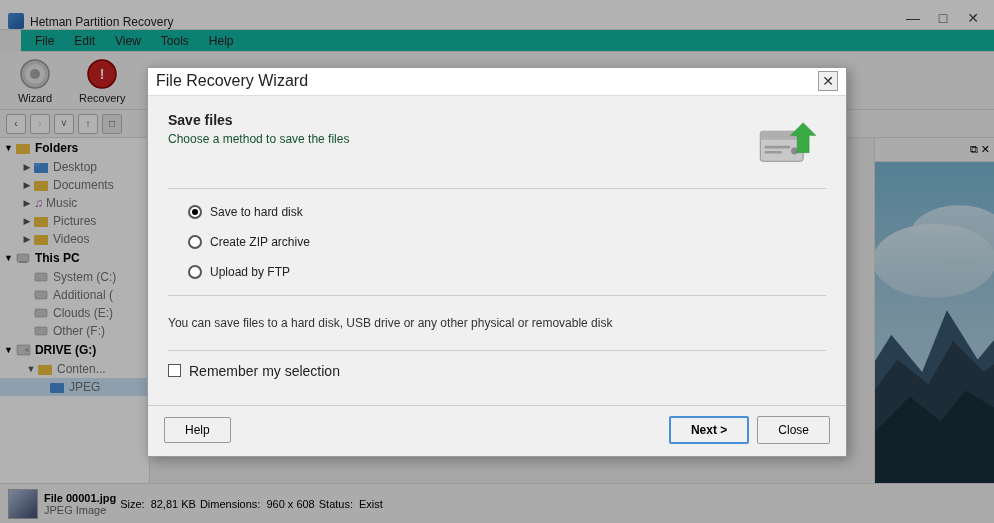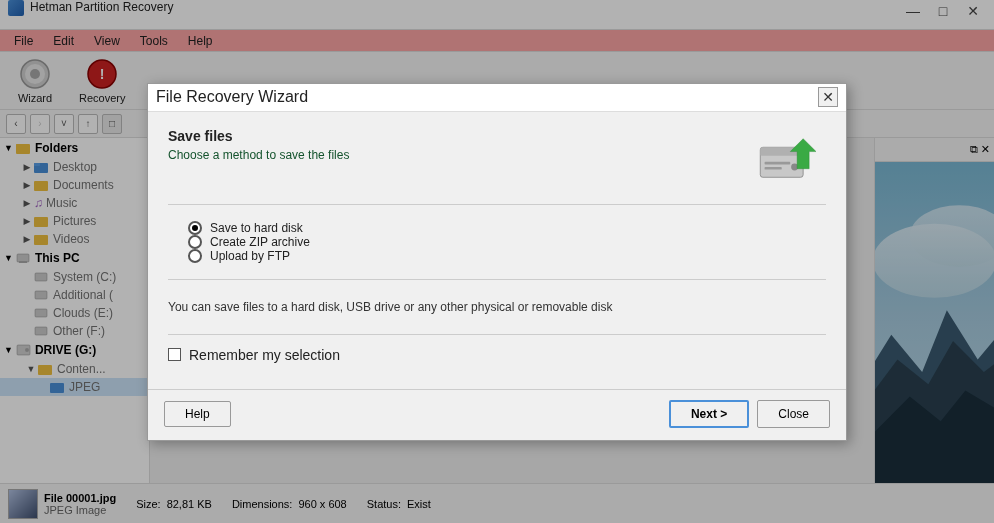--- a/index.html
+++ b/index.html
@@ -11,21 +11,21 @@
       background: #f0f0f0;
       overflow: hidden;
       position: relative;
     }
 
     
     .title-bar {
       background: #fff;
       height: 30px;
       display: flex;
-      align-items: flex-start;
+      align-items: flex-end;
       padding: 0 8px;
       border-bottom: 1px solid #ddd;
     }
     .title-bar-icon {
       width: 16px;
       height: 16px;
       margin-right: 6px;
       background: linear-gradient(135deg, #4a90d9, #2060b0);
       border-radius: 2px;
     }
@@ -46,26 +46,27 @@
       cursor: pointer;
       display: flex;
       align-items: center;
       justify-content: center;
       font-size: 14px;
       color: #444;
     }
 
     
     .menu-bar {
-      background: #fca5a5;
+      background: #14b8a6;
       height: 22px;
       display: flex;
       align-items: center;
       padding: 0 4px;
       border-bottom: 1px solid #ddd;
+      margin-left: 21px;
     }
     .menu-item {
       padding: 2px 10px;
       font-size: 12px;
       color: #222;
       cursor: pointer;
     }
 
     
     .toolbar {
@@ -194,21 +195,21 @@
     }
 
     
     .status-bar {
       height: 40px;
       background: #f5f5f5;
       border-top: 1px solid #ddd;
       display: flex;
       align-items: center;
       padding: 0 8px;
-      gap: 20px;
+      gap: 4px;
       font-size: 11px;
     }
     .status-item {
       display: flex;
       align-items: center;
       gap: 6px;
     }
     .status-thumb {
       width: 30px;
       height: 30px;
@@ -289,20 +290,21 @@
 
     .divider {
       height: 1px;
       background: #ccc;
       margin: 12px 0;
     }
 
     .radio-group {
       display: flex;
       flex-direction: column;
+      gap: 16px;
       margin: 16px 0 16px 20px;
     }
     .radio-row {
       display: flex;
       align-items: center;
       gap: 8px;
       cursor: pointer;
     }
     .radio-input {
       width: 14px;

